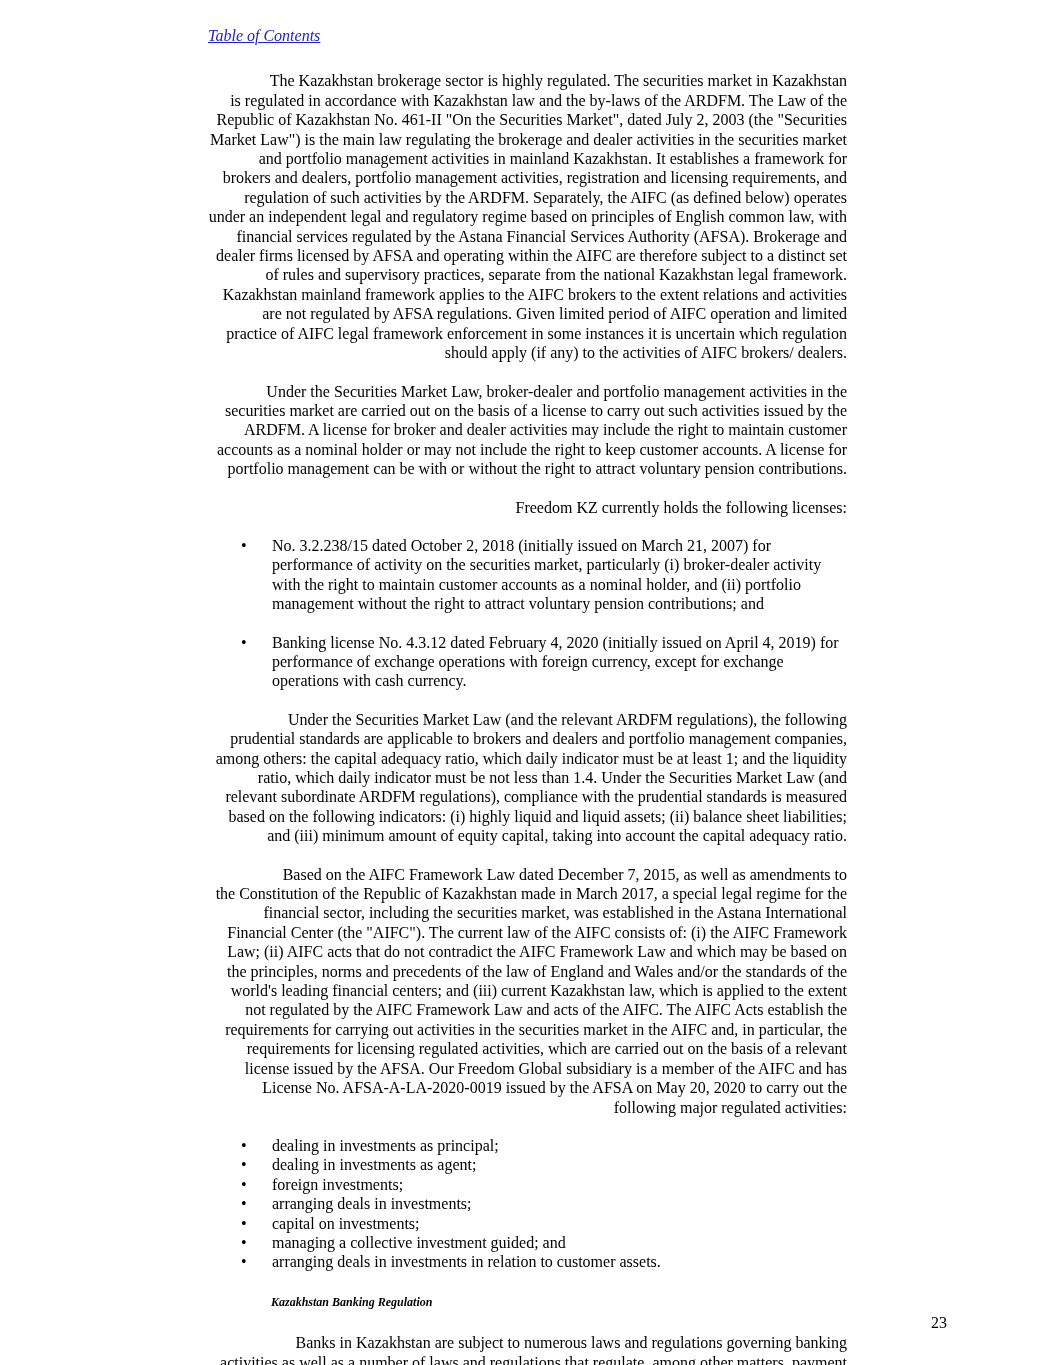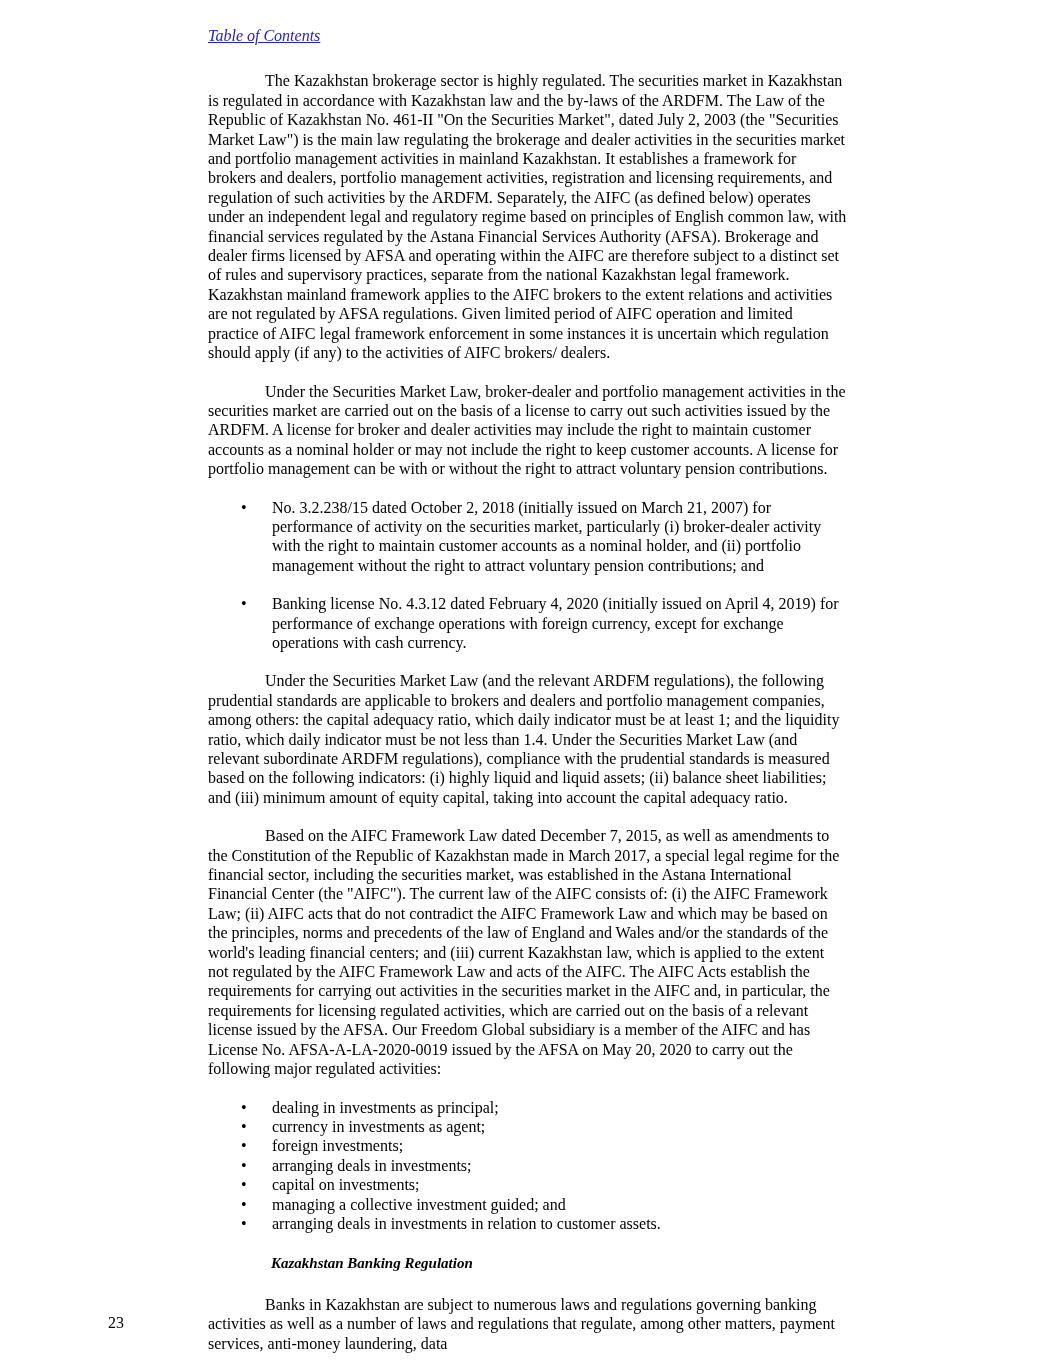--- a/index.html
+++ b/index.html
@@ -21,52 +21,53 @@
     display: inline-block;
     color: var(--link-color);
     font-style: italic;
     text-decoration: underline;
     margin-bottom: 7px;
     cursor: pointer;
   }
   .para {
     margin: 19px 0;
     text-indent: 57px;
-    text-align: left;
+    text-align: right;
   }
   .list { margin: 19px 0; }
   .li { display: flex; }
   .li .b { flex: 0 0 31px; margin-left: 33px; }
   .li .t { flex: 1; }
   .list.spaced .li + .li { margin-top: 19px; }
   .heading {
     margin: 21px 0 21px 63px;
-    font-size: 15px;
+    font-size: 12px;
     font-weight: bold;
     font-style: italic;
   }
   .footer {
     position: absolute;
     left: 0;
     bottom: 33px;
     width: 100%;
-    text-align: left;
+    text-align: right;
   }
 </style>
 </head>
 <body>
 
 <div class="page">
 
   <a href="#" class="toc-link">Table of Contents</a>
 
   <p class="para">The Kazakhstan brokerage sector is highly regulated. The securities market in Kazakhstan is regulated in accordance with Kazakhstan law and the by-laws of the ARDFM. The Law of the Republic of Kazakhstan No. 461-II "On the Securities Market", dated July 2, 2003 (the "Securities Market Law") is the main law regulating the brokerage and dealer activities in the securities market and portfolio management activities in mainland Kazakhstan. It establishes a framework for brokers and dealers, portfolio management activities, registration and licensing requirements, and regulation of such activities by the ARDFM. Separately, the AIFC (as defined below) operates under an independent legal and regulatory regime based on principles of English common law, with financial services regulated by the Astana Financial Services Authority (AFSA). Brokerage and dealer firms licensed by AFSA and operating within the AIFC are therefore subject to a distinct set of rules and supervisory practices, separate from the national Kazakhstan legal framework. Kazakhstan mainland framework applies to the AIFC brokers to the extent relations and activities are not regulated by AFSA regulations. Given limited period of AIFC operation and limited practice of AIFC legal framework enforcement in some instances it is uncertain which regulation should apply (if any) to the activities of AIFC brokers/ dealers.</p>
 
   <p class="para">Under the Securities Market Law, broker-dealer and portfolio management activities in the securities market are carried out on the basis of a license to carry out such activities issued by the ARDFM. A license for broker and dealer activities may include the right to maintain customer accounts as a nominal holder or may not include the right to keep customer accounts. A license for portfolio management can be with or without the right to attract voluntary pension contributions.</p>
 
+  <p class="para">Freedom KZ currently holds the following licenses:</p>
 
   <div class="list spaced">
     <div class="li">
       <span class="b">•</span>
       <span class="t">No. 3.2.238/15 dated October 2, 2018 (initially issued on March 21, 2007) for performance of activity on the securities market, particularly (i) broker-dealer activity with the right to maintain customer accounts as a nominal holder, and (ii) portfolio management without the right to attract voluntary pension contributions; and</span>
     </div>
     <div class="li">
       <span class="b">•</span>
       <span class="t">Banking license No. 4.3.12 dated February 4, 2020 (initially issued on April 4, 2019) for performance of exchange operations with foreign currency, except for exchange operations with cash currency.</span>
     </div>
@@ -76,21 +77,21 @@
 
   <p class="para">Based on the AIFC Framework Law dated December 7, 2015, as well as amendments to the Constitution of the Republic of Kazakhstan made in March 2017, a special legal regime for the financial sector, including the securities market, was established in the Astana International Financial Center (the "AIFC"). The current law of the AIFC consists of: (i) the AIFC Framework Law; (ii) AIFC acts that do not contradict the AIFC Framework Law and which may be based on the principles, norms and precedents of the law of England and Wales and/or the standards of the world's leading financial centers; and (iii) current Kazakhstan law, which is applied to the extent not regulated by the AIFC Framework Law and acts of the AIFC. The AIFC Acts establish the requirements for carrying out activities in the securities market in the AIFC and, in particular, the requirements for licensing regulated activities, which are carried out on the basis of a relevant license issued by the AFSA. Our Freedom Global subsidiary is a member of the AIFC and has License No. AFSA-A-LA-2020-0019 issued by the AFSA on May 20, 2020 to carry out the following major regulated activities:</p>
 
   <div class="list">
     <div class="li">
       <span class="b">•</span>
       <span class="t">dealing in investments as principal;</span>
     </div>
     <div class="li">
       <span class="b">•</span>
-      <span class="t">currency in investments as agent;</span>
+      <span class="t">dealing in investments as agent;</span>
     </div>
     <div class="li">
       <span class="b">•</span>
       <span class="t">foreign investments;</span>
     </div>
     <div class="li">
       <span class="b">•</span>
       <span class="t">arranging deals in investments;</span>
     </div>
     <div class="li">

